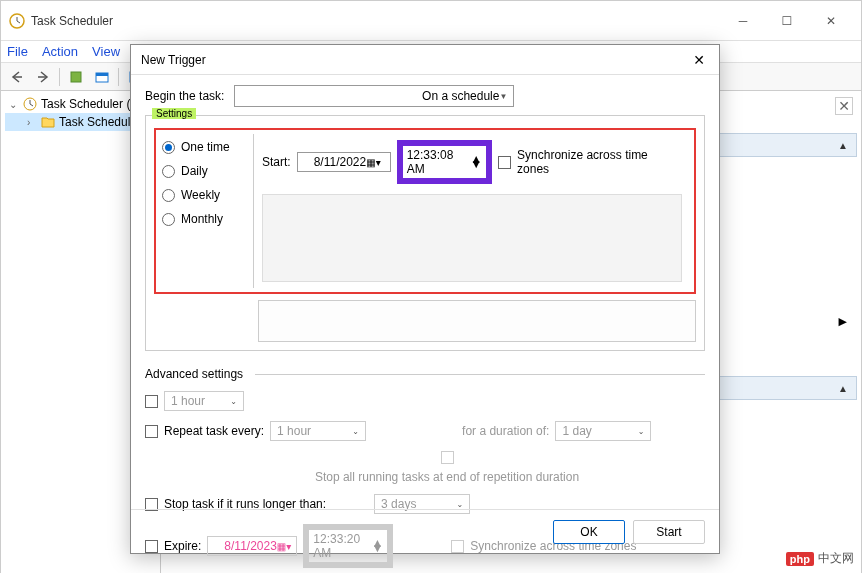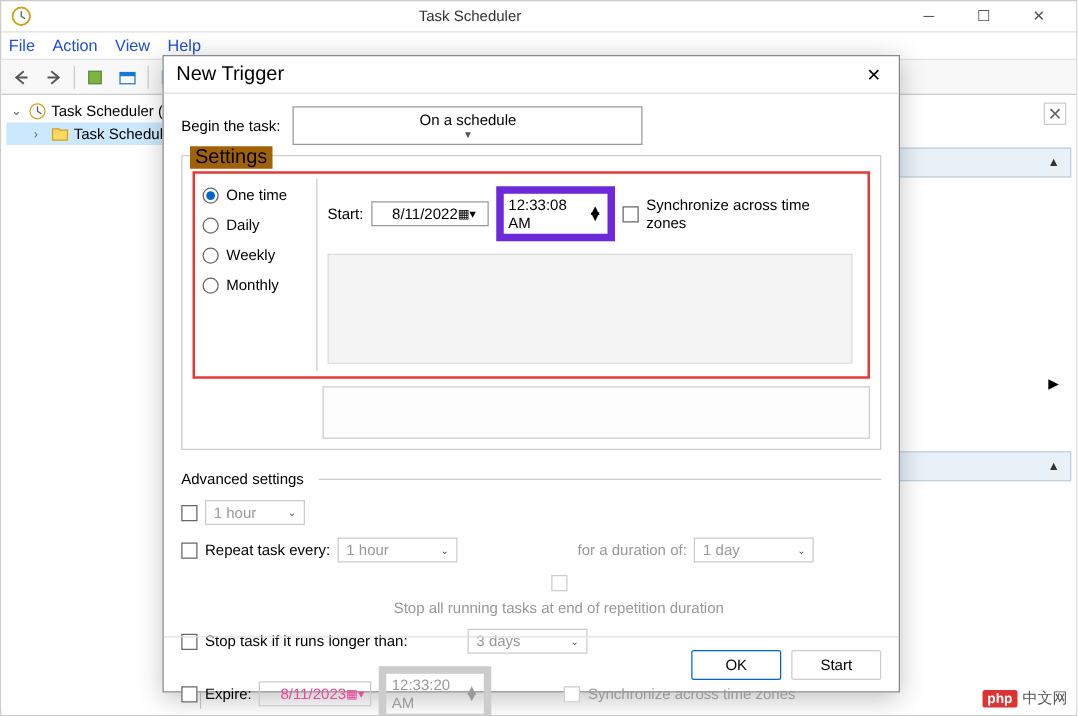--- a/index.html
+++ b/index.html
@@ -1,20 +1,20 @@
 <!DOCTYPE html>
 <html><head>
   <meta charset="utf-8">
   <style>
     * { box-sizing: border-box; font-family: 'Segoe UI', Tahoma, sans-serif; font-size: 12px; }
     body { margin: 0; padding: 0; background: #fff; width: 862px; height: 573px; overflow: hidden; position: relative; }
     
     
     .main-window { width: 862px; height: 573px; border: 1px solid #ccc; background: #fff; position: relative; }
-    .titlebar { height: 25px; display: flex; align-items: center; padding: 0 8px; border-bottom: 1px solid #e0e0e0; text-align: center; }
+    .titlebar { height: 40px; display: flex; align-items: center; padding: 0 8px; border-bottom: 1px solid #e0e0e0; }
     .titlebar-icon { width: 16px; height: 16px; margin-right: 6px; }
     .titlebar-text { flex: 1; font-size: 12px; color: #333; }
     .win-controls { display: flex; gap: 0; }
     .win-btn { width: 44px; height: 28px; display: flex; align-items: center; justify-content: center; color: #555; }
     
     .menubar { height: 22px; display: flex; align-items: center; padding: 0 6px; gap: 14px; border-bottom: 1px solid #e0e0e0; }
     .menubar span { font-size: 13px; color: #1d4ed8; }
     
     .toolbar { height: 28px; display: flex; align-items: center; padding: 0 4px; gap: 2px; border-bottom: 1px solid #ccc; background: #f8f8f8; }
     .tool-btn { width: 24px; height: 22px; display: flex; align-items: center; justify-content: center; border: 1px solid transparent; }
@@ -28,31 +28,31 @@
     .tree-icon { width: 14px; height: 14px; display: inline-block; }
     
     .right-panel { flex: 1; background: #fff; padding: 4px; position: relative; }
     .right-close { position: absolute; top: 6px; right: 8px; width: 18px; height: 18px; display: flex; align-items: center; justify-content: center; font-size: 14px; color: #666; border: 1px solid #ccc;}
     .accordion-bar { background: #e8f0f8; border: 1px solid #c0d0e0; padding: 4px 8px; margin: 4px 0; display: flex; justify-content: flex-end; align-items: center; height: 24px; }
     .accordion-arrow { font-size: 10px; color: #333; }
     
     
     .dialog { position: absolute; left: 130px; top: 44px; width: 590px; height: 510px; background: #fff; border: 1px solid #888; box-shadow: 0 4px 20px rgba(0,0,0,0.25); }
     .dialog-title { height: 30px; display: flex; align-items: center; padding: 0 10px; border-bottom: 1px solid #e0e0e0; }
-    .dialog-title-text { flex: 1; font-size: 16px; }
+    .dialog-title-text { flex: 1; font-size: 12px; }
     .dialog-close { width: 20px; height: 20px; display: flex; align-items: center; justify-content: center; font-size: 14px; }
     
     .dialog-body { padding: 10px 14px; }
     .form-row { display: flex; align-items: center; margin-bottom: 8px; }
     .form-label { margin-right: 10px; }
-    .combo { border: 1px solid #999; padding: 3px 6px; width: 280px; display: flex; justify-content: flex-end; align-items: center; background: #fff; flex-direction: column; }
+    .combo { border: 1px solid #999; padding: 3px 6px; width: 280px; display: flex; justify-content: flex-end; align-items: center; background: #fff; }
     .combo-arrow { font-size: 8px; color: #555; }
     
     .fieldset { border: 1px solid #ccc; padding: 8px; position: relative; margin-top: 6px; }
-    .fieldset-legend { position: absolute; top: -8px; left: 6px; background: #a16207; padding: 0 4px; font-size: 16px; }
+    .fieldset-legend { position: absolute; top: -8px; left: 6px; background: #bef264; padding: 0 4px; font-size: 10px; }
     
     .highlighted-box { border: 2px solid #e53935; padding: 4px; display: flex; margin-top: 4px; }
     .radio-col { width: 94px; padding: 6px 2px; border-right: 1px solid #ccc; }
     .radio-item { display: flex; align-items: center; margin-bottom: 10px; gap: 6px; }
     .radio { width: 13px; height: 13px; border: 1px solid #666; border-radius: 50%; display: inline-flex; align-items: center; justify-content: center; }
     .radio.checked::after { content: ''; width: 7px; height: 7px; background: #0066cc; border-radius: 50%; }
     
     .settings-col { flex: 1; padding: 6px 8px; }
     .start-row { display: flex; align-items: center; gap: 6px; margin-bottom: 10px; }
     .date-input { border: 1px solid #999; padding: 2px 16px; width: 94px; display: flex; justify-content: space-between; align-items: center; }

